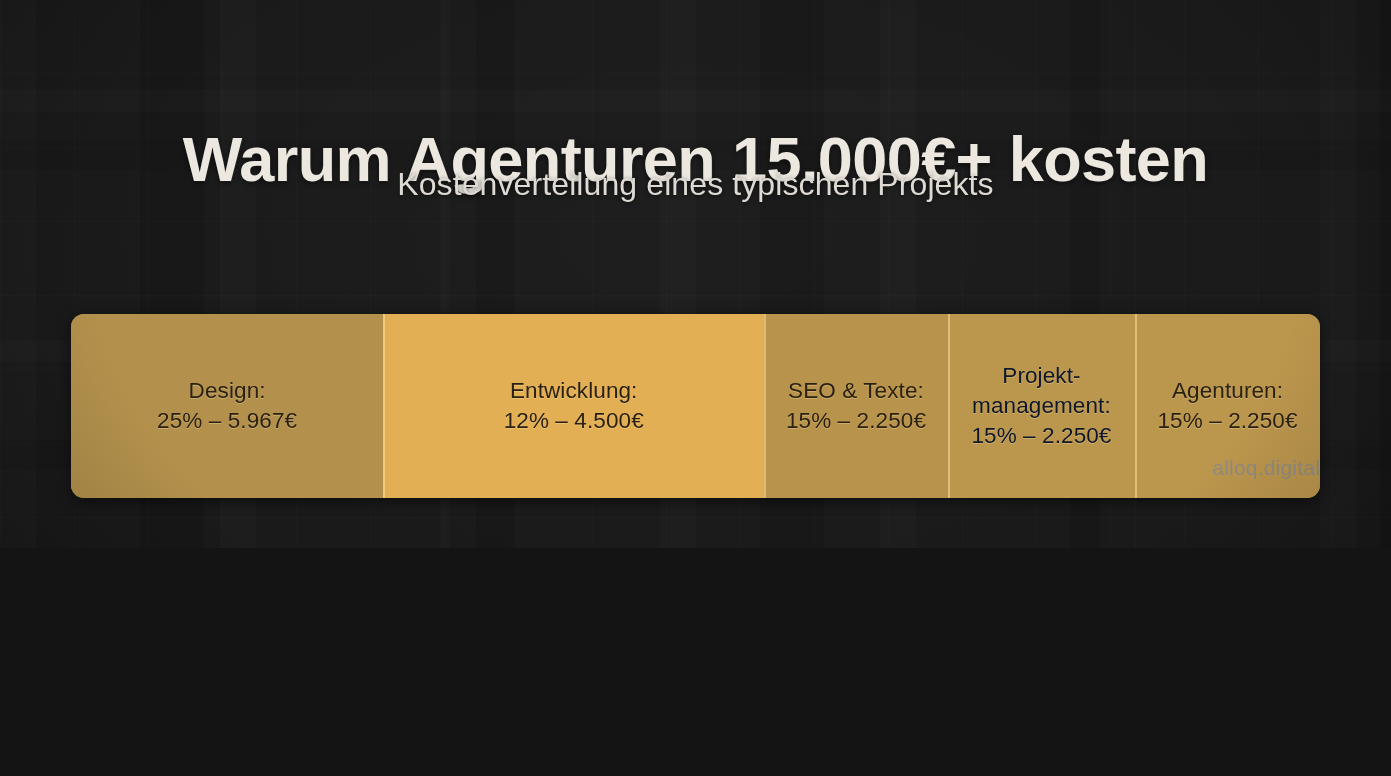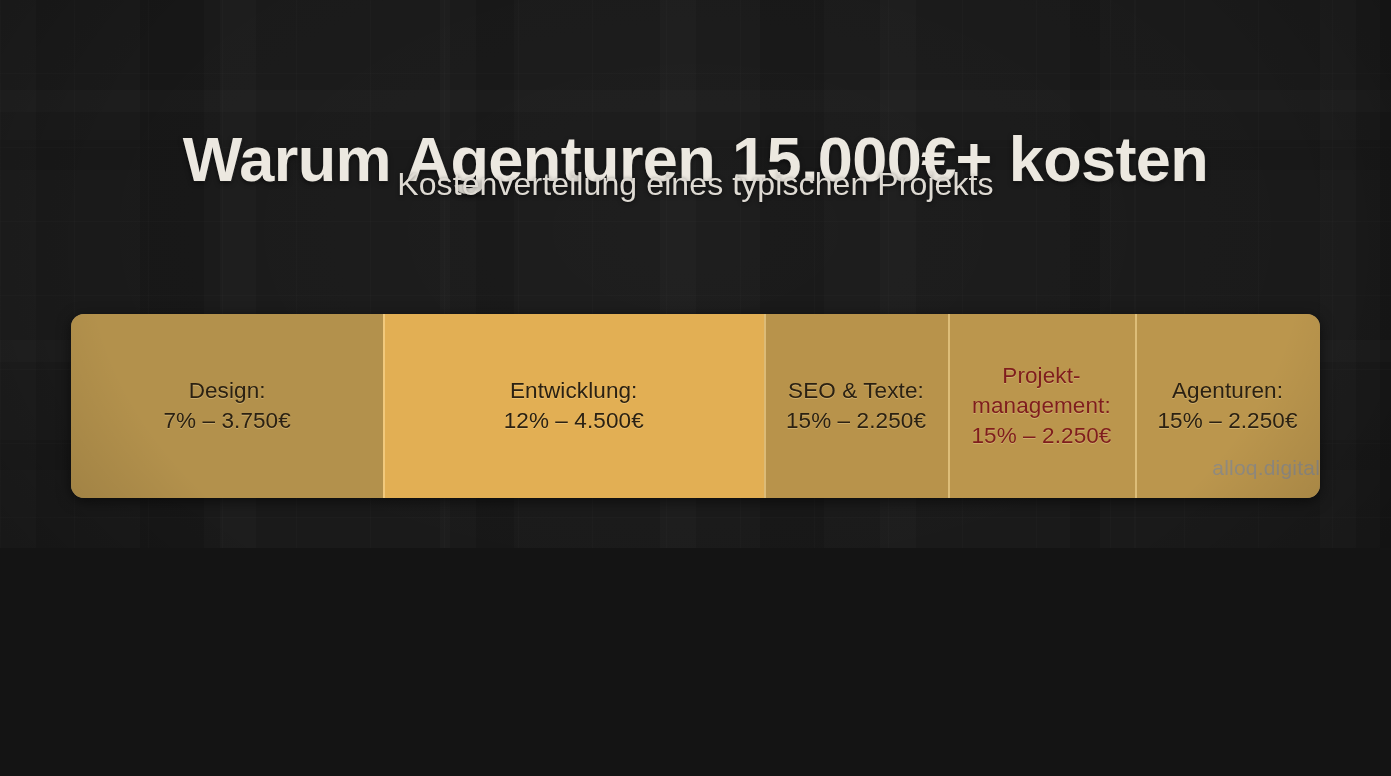--- a/index.html
+++ b/index.html
@@ -140,36 +140,36 @@
   <div class="noise"></div>
 
   <h1 class="headline">Warum Agenturen 15.000€+ kosten</h1>
 
   <div class="subhead">Kostenverteilung eines typischen Projekts</div>
 
   <div class="bar" id="cost-bar">
       <div class="seg" style="flex: 0 0 25%; background: rgb(179, 145, 76); color: rgb(43, 33, 18);">
         <div class="txt">
           <div>Design:</div>
-          <div>7% – 3.750€</div>
+          <div>25% – 5.967€</div>
         </div>
       </div>
       <div class="seg" style="flex: 0 0 30.5%; background: rgb(226, 175, 84); color: rgb(43, 33, 18);">
         <div class="txt">
           <div>Entwicklung:</div>
           <div>12% – 4.500€</div>
         </div>
       </div>
       <div class="seg" style="flex: 0 0 14.7%; background: rgb(184, 147, 75); color: rgb(43, 33, 18);">
         <div class="txt">
           <div>SEO &amp; Texte:</div>
           <div>15% – 2.250€</div>
         </div>
       </div>
-      <div class="seg" style="flex: 0 0 15%; background: rgb(187, 150, 77); color: #7f1d1d;">
+      <div class="seg" style="flex: 0 0 15%; background: rgb(187, 150, 77); color: #0f172a;">
         <div class="txt">
           <div>Projekt-</div>
           <div>management:</div>
           <div>15% – 2.250€</div>
         </div>
       </div>
       <div class="seg" style="flex: 0 0 14.8%; background: rgb(187, 150, 77); color: rgb(43, 33, 18);">
         <div class="txt">
           <div>Agenturen:</div>
           <div>15% – 2.250€</div>

